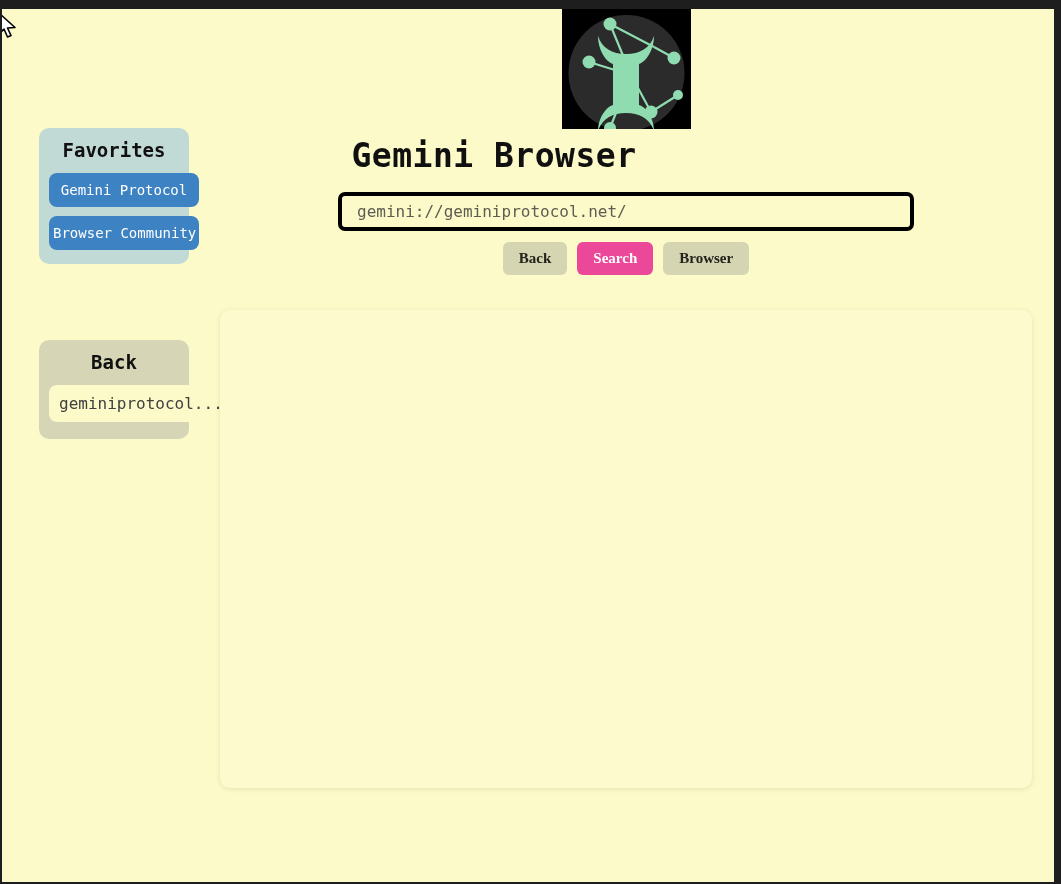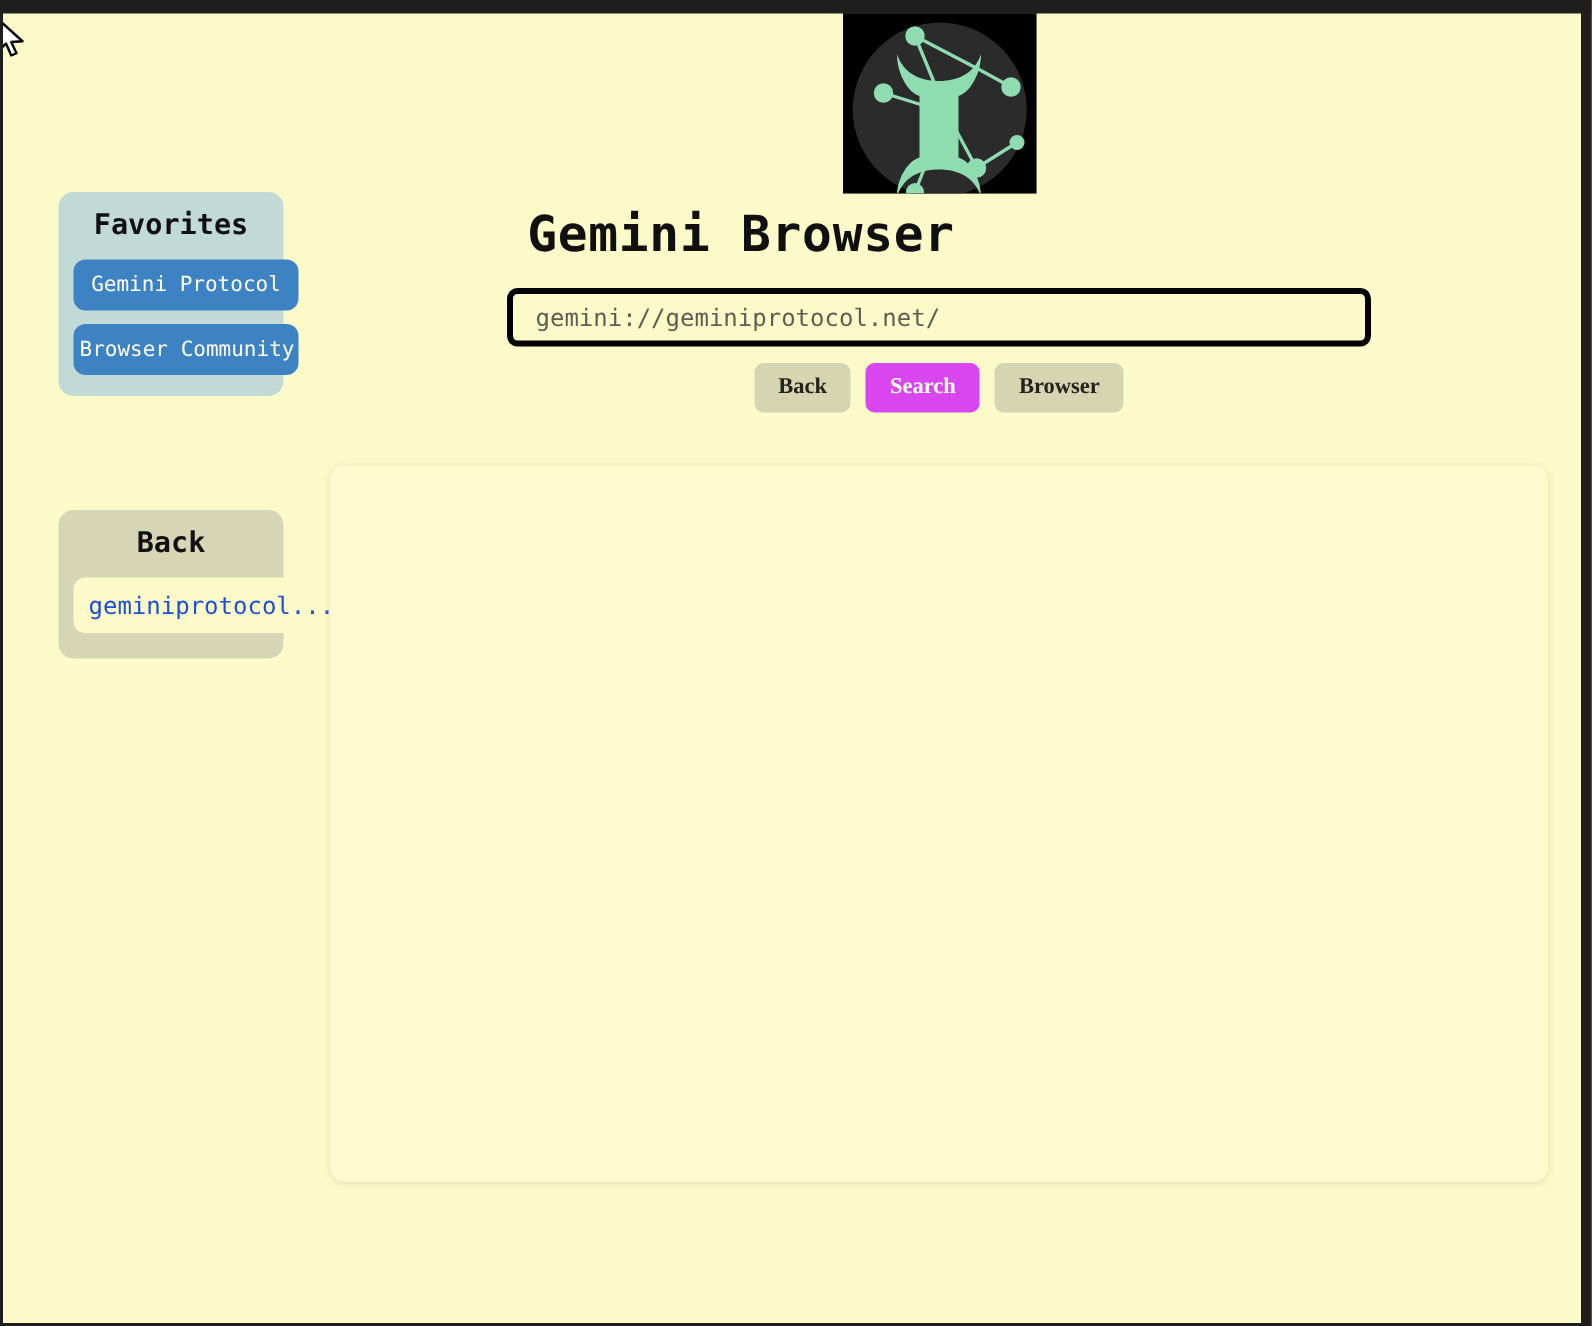--- a/index.html
+++ b/index.html
@@ -105,21 +105,21 @@
     border-radius: 6px;
     padding: 8px 16px;
     cursor: pointer;
     line-height: 1.1;
   }
   .nav-btn.secondary {
     background: #d5d5b2;
     color: #23231c;
   }
   .nav-btn.primary {
-    background: #d946ef;
+    background: #ec4899;
     color: #ffffff;
   }
 
   
   .side-panel {
     position: absolute;
     left: 37px;
     width: 150px;
     border-radius: 10px;
     box-sizing: border-box;
@@ -164,21 +164,21 @@
     position: relative;
     height: 40px;
   }
   .tab-btn {
     position: absolute;
     left: 0;
     top: 0;
     width: 150px;
     box-sizing: border-box;
     background: #fcfac9;
-    color: #1d4ed8;
+    color: #404040;
     border: none;
     border-radius: 8px;
     font-family: "DejaVu Sans Mono", monospace;
     font-size: 16px;
     padding: 9px 6px 9px 10px;
     text-align: center;
     cursor: pointer;
     white-space: nowrap;
     overflow: visible;
   }

